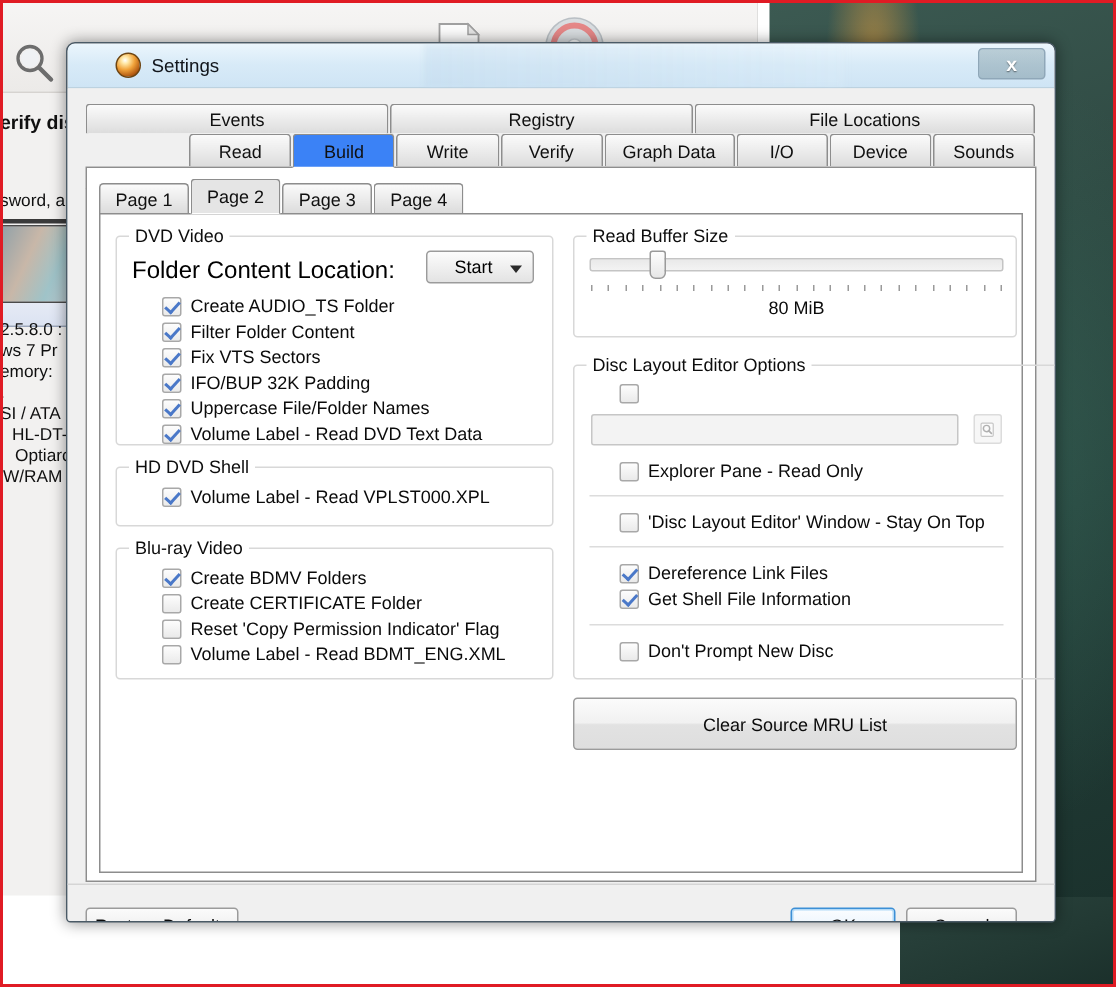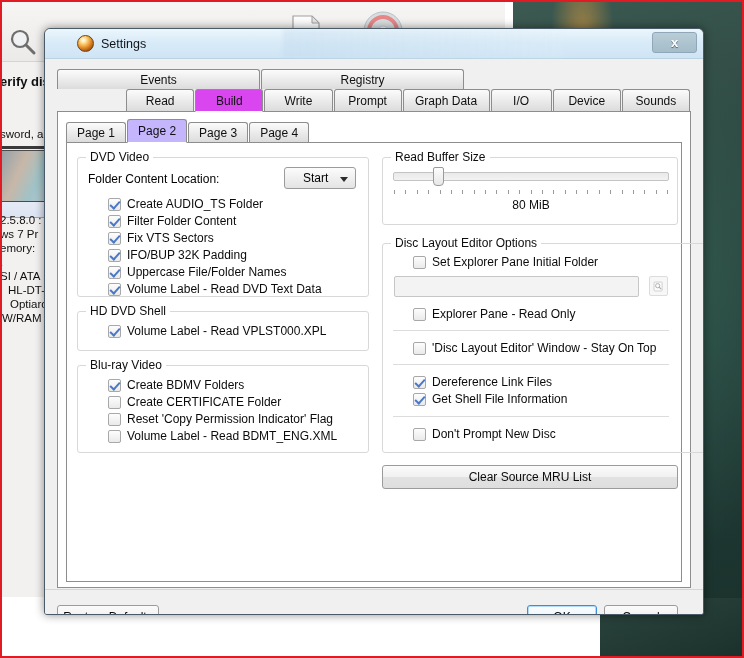--- a/index.html
+++ b/index.html
@@ -169,21 +169,21 @@
     border: 1px solid #8d8d8d;
     border-bottom: none;
     border-radius: 3px 3px 0 0;
     display: flex; align-items: center; justify-content: center;
     font-size: 12px;
     color: #101010;
     margin-right: 1px;
     white-space: nowrap;
   }
   .tab.active {
-    background: #d946ef;
+    background: #3b82f6;
     border-bottom: 1px solid #ffffff;
     font-weight: normal;
     position: relative;
     z-index: 5;
     margin-bottom: -1px;
     height: 23px;
     align-self: flex-end;
   }
   .tab-pane {
     border: 1px solid #8d8d8d;
@@ -201,21 +201,21 @@
     border-bottom: none;
     border-radius: 3px 3px 0 0;
     display: flex; align-items: center; justify-content: center;
     font-size: 12px; color: #101010;
     margin-right: 1px;
     height: 20px;
     padding: 0 10px;
     white-space: nowrap;
   }
   .inner-tab.active {
-    background: #c4b5fd;
+    background: #e5e5e5;
     height: 24px;
     border-bottom: 1px solid #ffffff;
     margin-bottom: -1px;
     z-index: 5; position: relative;
   }
   .inner-pane {
     border: 1px solid #8d8d8d;
     background: #ffffff;
     height: 440px;
     position: relative;
@@ -417,49 +417,50 @@
       <div class="titlebar-close">x</div>
     </div>
 
     <div class="dialog-body">
 
       <div class="tabctl">
 
         <div class="tab-row">
           <div class="tab" style="width:203px;">Events</div>
           <div class="tab" style="width:203px;">Registry</div>
+          <div class="tab" style="width:228px;">File Locations</div>
         </div>
 
         <div class="tab-row row2">
           <div class="tab" style="width:69px;margin-top:36px;">General</div>
           <div class="tab" style="width:69px;">Read</div>
           <div class="tab active" style="width:69px;">Build</div>
           <div class="tab" style="width:69px;">Write</div>
-          <div class="tab" style="width:69px;">Prompt</div>
+          <div class="tab" style="width:69px;">Verify</div>
           <div class="tab" style="width:88px;">Graph Data</div>
           <div class="tab" style="width:62px;">I/O</div>
           <div class="tab" style="width:69px;">Device</div>
           <div class="tab" style="width:69px;">Sounds</div>
         </div>
 
         <div class="tab-pane">
 
           <div class="inner-tab-row">
             <div class="inner-tab">Page 1</div>
             <div class="inner-tab active">Page 2</div>
             <div class="inner-tab">Page 3</div>
             <div class="inner-tab">Page 4</div>
           </div>
 
           <div class="inner-pane">
 
             <div class="groupbox" style="left:10px; top:14px; width:292px; height:140px;">
               <div class="gb-title">DVD Video</div>
 
-              <div style="position:absolute; left:10px; top:14px; font-size:12px;">Folder Content Location:</div>
+              <div style="position:absolute; left:10px; top:14px; font-size:16px;">Folder Content Location:</div>
 
               <div class="combo" style="left:206px; top:9px;">
                 <span>Start</span>
                 <span class="arrow"></span>
               </div>
 
               <div style="position:absolute; left:10px; top:38px;">
                 <div class="cbrow">
                   <span class="cbox checked"></span>
                   <span class="cblabel">Create AUDIO_TS Folder</span>
@@ -553,21 +554,20 @@
               </div>
               <div class="slider-value" style="left:0px; top:40px; width:296px;">80 MiB</div>
             </div>
 
             <div class="groupbox" style="left:315px; top:100px; width:336px; height:210px;">
               <div class="gb-title">Disc Layout Editor Options</div>
 
               <div style="position:absolute; left:10px; top:10px;">
                 <div class="cbrow">
                   <span class="cbox"></span>
-                  <span class="cblabel">Set Explorer Pane Initial Folder</span>
                 </div>
               </div>
 
               <div class="textfield" style="left:11px; top:32px; width:245px;"></div>
               <div class="browse-btn" style="left:266px; top:32px;">
                 <svg viewBox="0 0 16 16" width="13" height="13">
                   <rect x="2.5" y="2.5" width="10" height="11" rx="1" fill="#fbfbfb" stroke="#c7c7c7" stroke-width="1"></rect>
                   <circle cx="7" cy="7" r="2.6" fill="none" stroke="#b0b0b0" stroke-width="1.2"></circle>
                   <line x1="8.9" y1="8.9" x2="11" y2="11" stroke="#b0b0b0" stroke-width="1.4" stroke-linecap="round"></line>
                 </svg>
@@ -605,21 +605,21 @@
               <div class="divider" style="left:10px; top:172px; width:276px;"></div>
 
               <div style="position:absolute; left:10px; top:182px;">
                 <div class="cbrow">
                   <span class="cbox"></span>
                   <span class="cblabel">Don't Prompt New Disc</span>
                 </div>
               </div>
             </div>
 
-            <div class="pushbtn" style="left:315px; top:322px; width:296px; height:24px;">Clear Source MRU List</div>
+            <div class="pushbtn" style="left:315px; top:322px; width:296px; height:35px;">Clear Source MRU List</div>
 
           </div>
         </div>
       </div>
 
       <div class="bottom-sep" style="top:530px; left:-12px; right:-12px;"></div>
 
       <div class="pushbtn" style="left:12px; top:546px; width:102px; height:24px;">Restore Defaults</div>
 
       <div class="pushbtn default" style="left:482px; top:546px; width:70px; height:24px;">OK</div>

